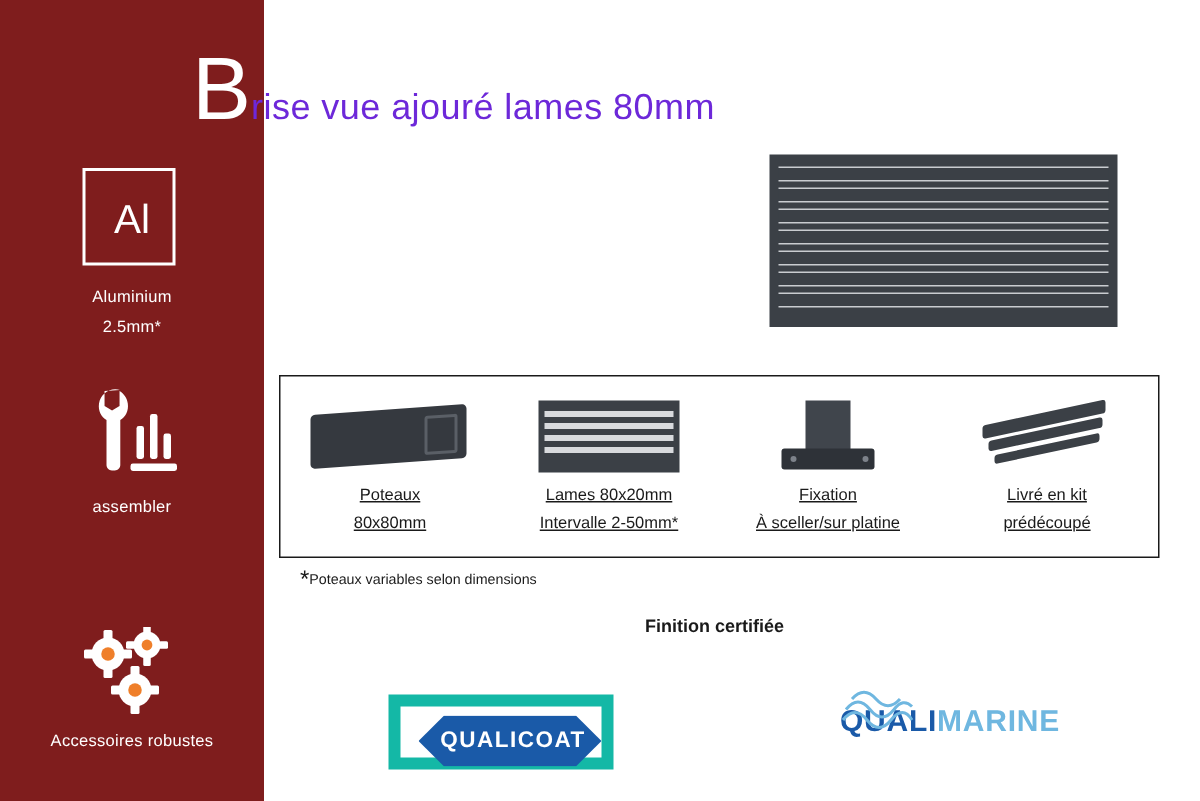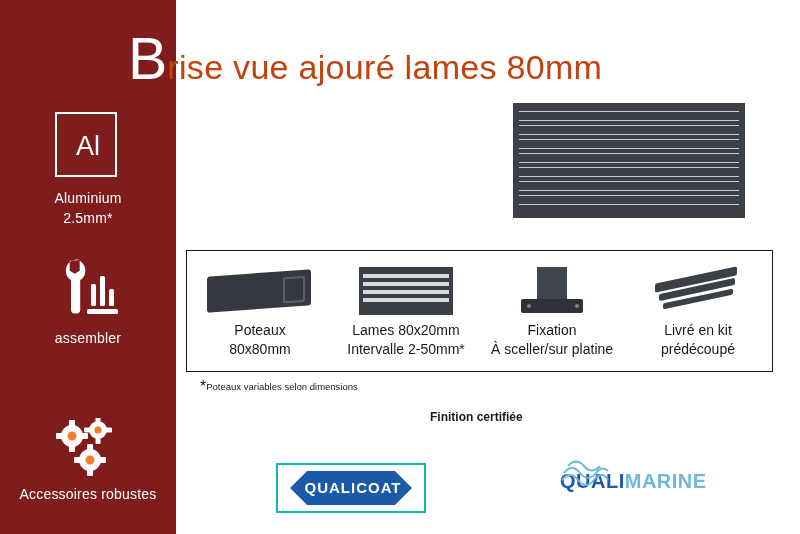--- a/index.html
+++ b/index.html
@@ -29,21 +29,21 @@
     color: #ffffff;
     text-align: center;
   }
 
   .side-block {
     position: absolute;
     width: 176px;
     text-align: center;
   }
   .side-label {
-    font-size: 14px;
+    font-size: 11px;
     color: #ffffff;
     letter-spacing: 0.2px;
     line-height: 20px;
   }
 
   
   #al-box {
     position: absolute;
     left: 55px;
     top: 112px;
@@ -73,22 +73,22 @@
     height: 62px;
     white-space: nowrap;
   }
   #title-drop {
     font-size: 59px;
     color: #ffffff;
     line-height: 62px;
     vertical-align: baseline;
   }
   #title-rest {
-    font-size: 34px;
-    color: #c2410c;
+    font-size: 24px;
+    color: #6d28d9;
     line-height: 62px;
     letter-spacing: 0.3px;
   }
 
   
   #hero {
     position: absolute;
     left: 513px;
     top: 103px;
     width: 232px;
@@ -121,23 +121,24 @@
     width: 146px;
     height: 120px;
     text-align: center;
   }
   .feature .art {
     position: relative;
     height: 62px;
     margin-top: 8px;
   }
   .feature .cap {
-    font-size: 14px;
+    font-size: 11px;
     color: #1a1a1a;
     line-height: 19px;
+    text-decoration: underline;
   }
 
   
   .poteau {
     position: absolute;
     left: 20px;
     top: 14px;
     width: 104px;
     height: 36px;
     background: #35393f;
@@ -233,25 +234,25 @@
     top: 410px;
     font-size: 12px;
     font-weight: bold;
     color: #1a1a1a;
     white-space: nowrap;
   }
 
   
   #qualicoat {
     position: absolute;
-    left: 276px;
+    left: 259px;
     top: 463px;
     width: 150px;
     height: 50px;
-    border: 2px solid #14b8a6;
+    border: 8px solid #14b8a6;
     box-sizing: border-box;
   }
   #qualicoat .diamond {
     position: absolute;
     left: 12px;
     top: 6px;
     width: 122px;
     height: 34px;
     background: #1a5aa8;
     clip-path: polygon(14% 0, 86% 0, 100% 50%, 86% 100%, 14% 100%, 0 50%);

